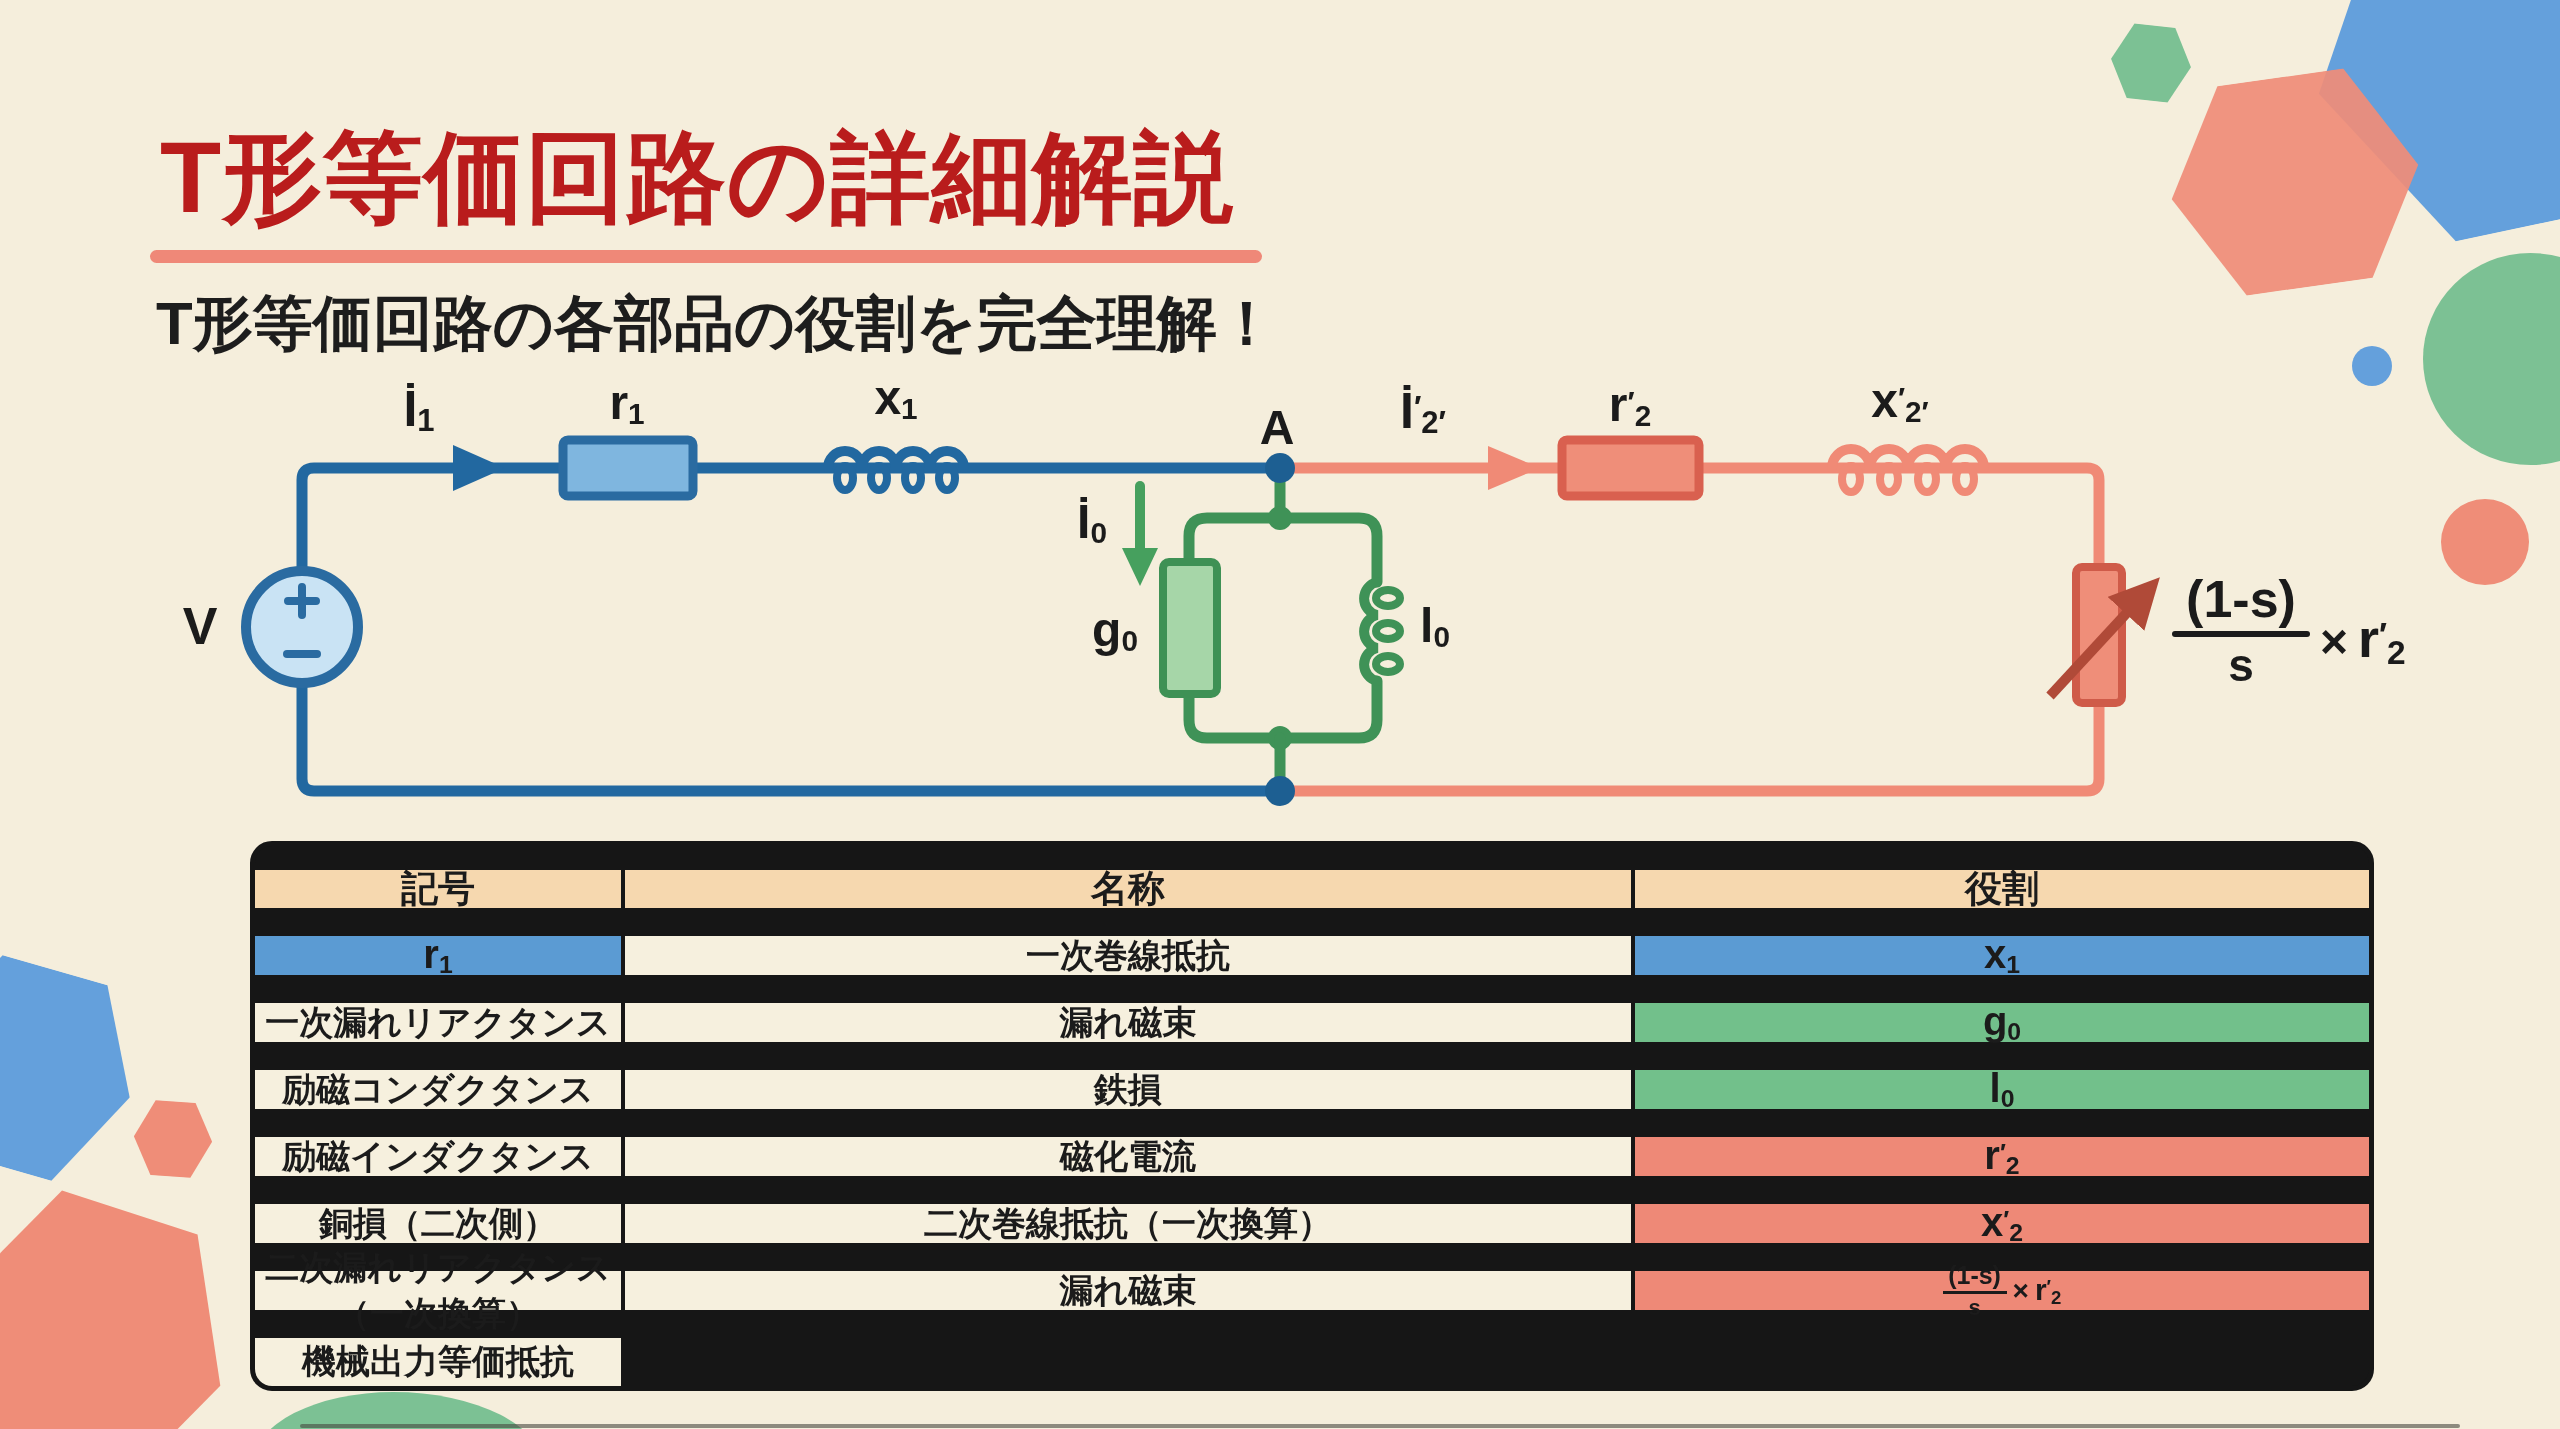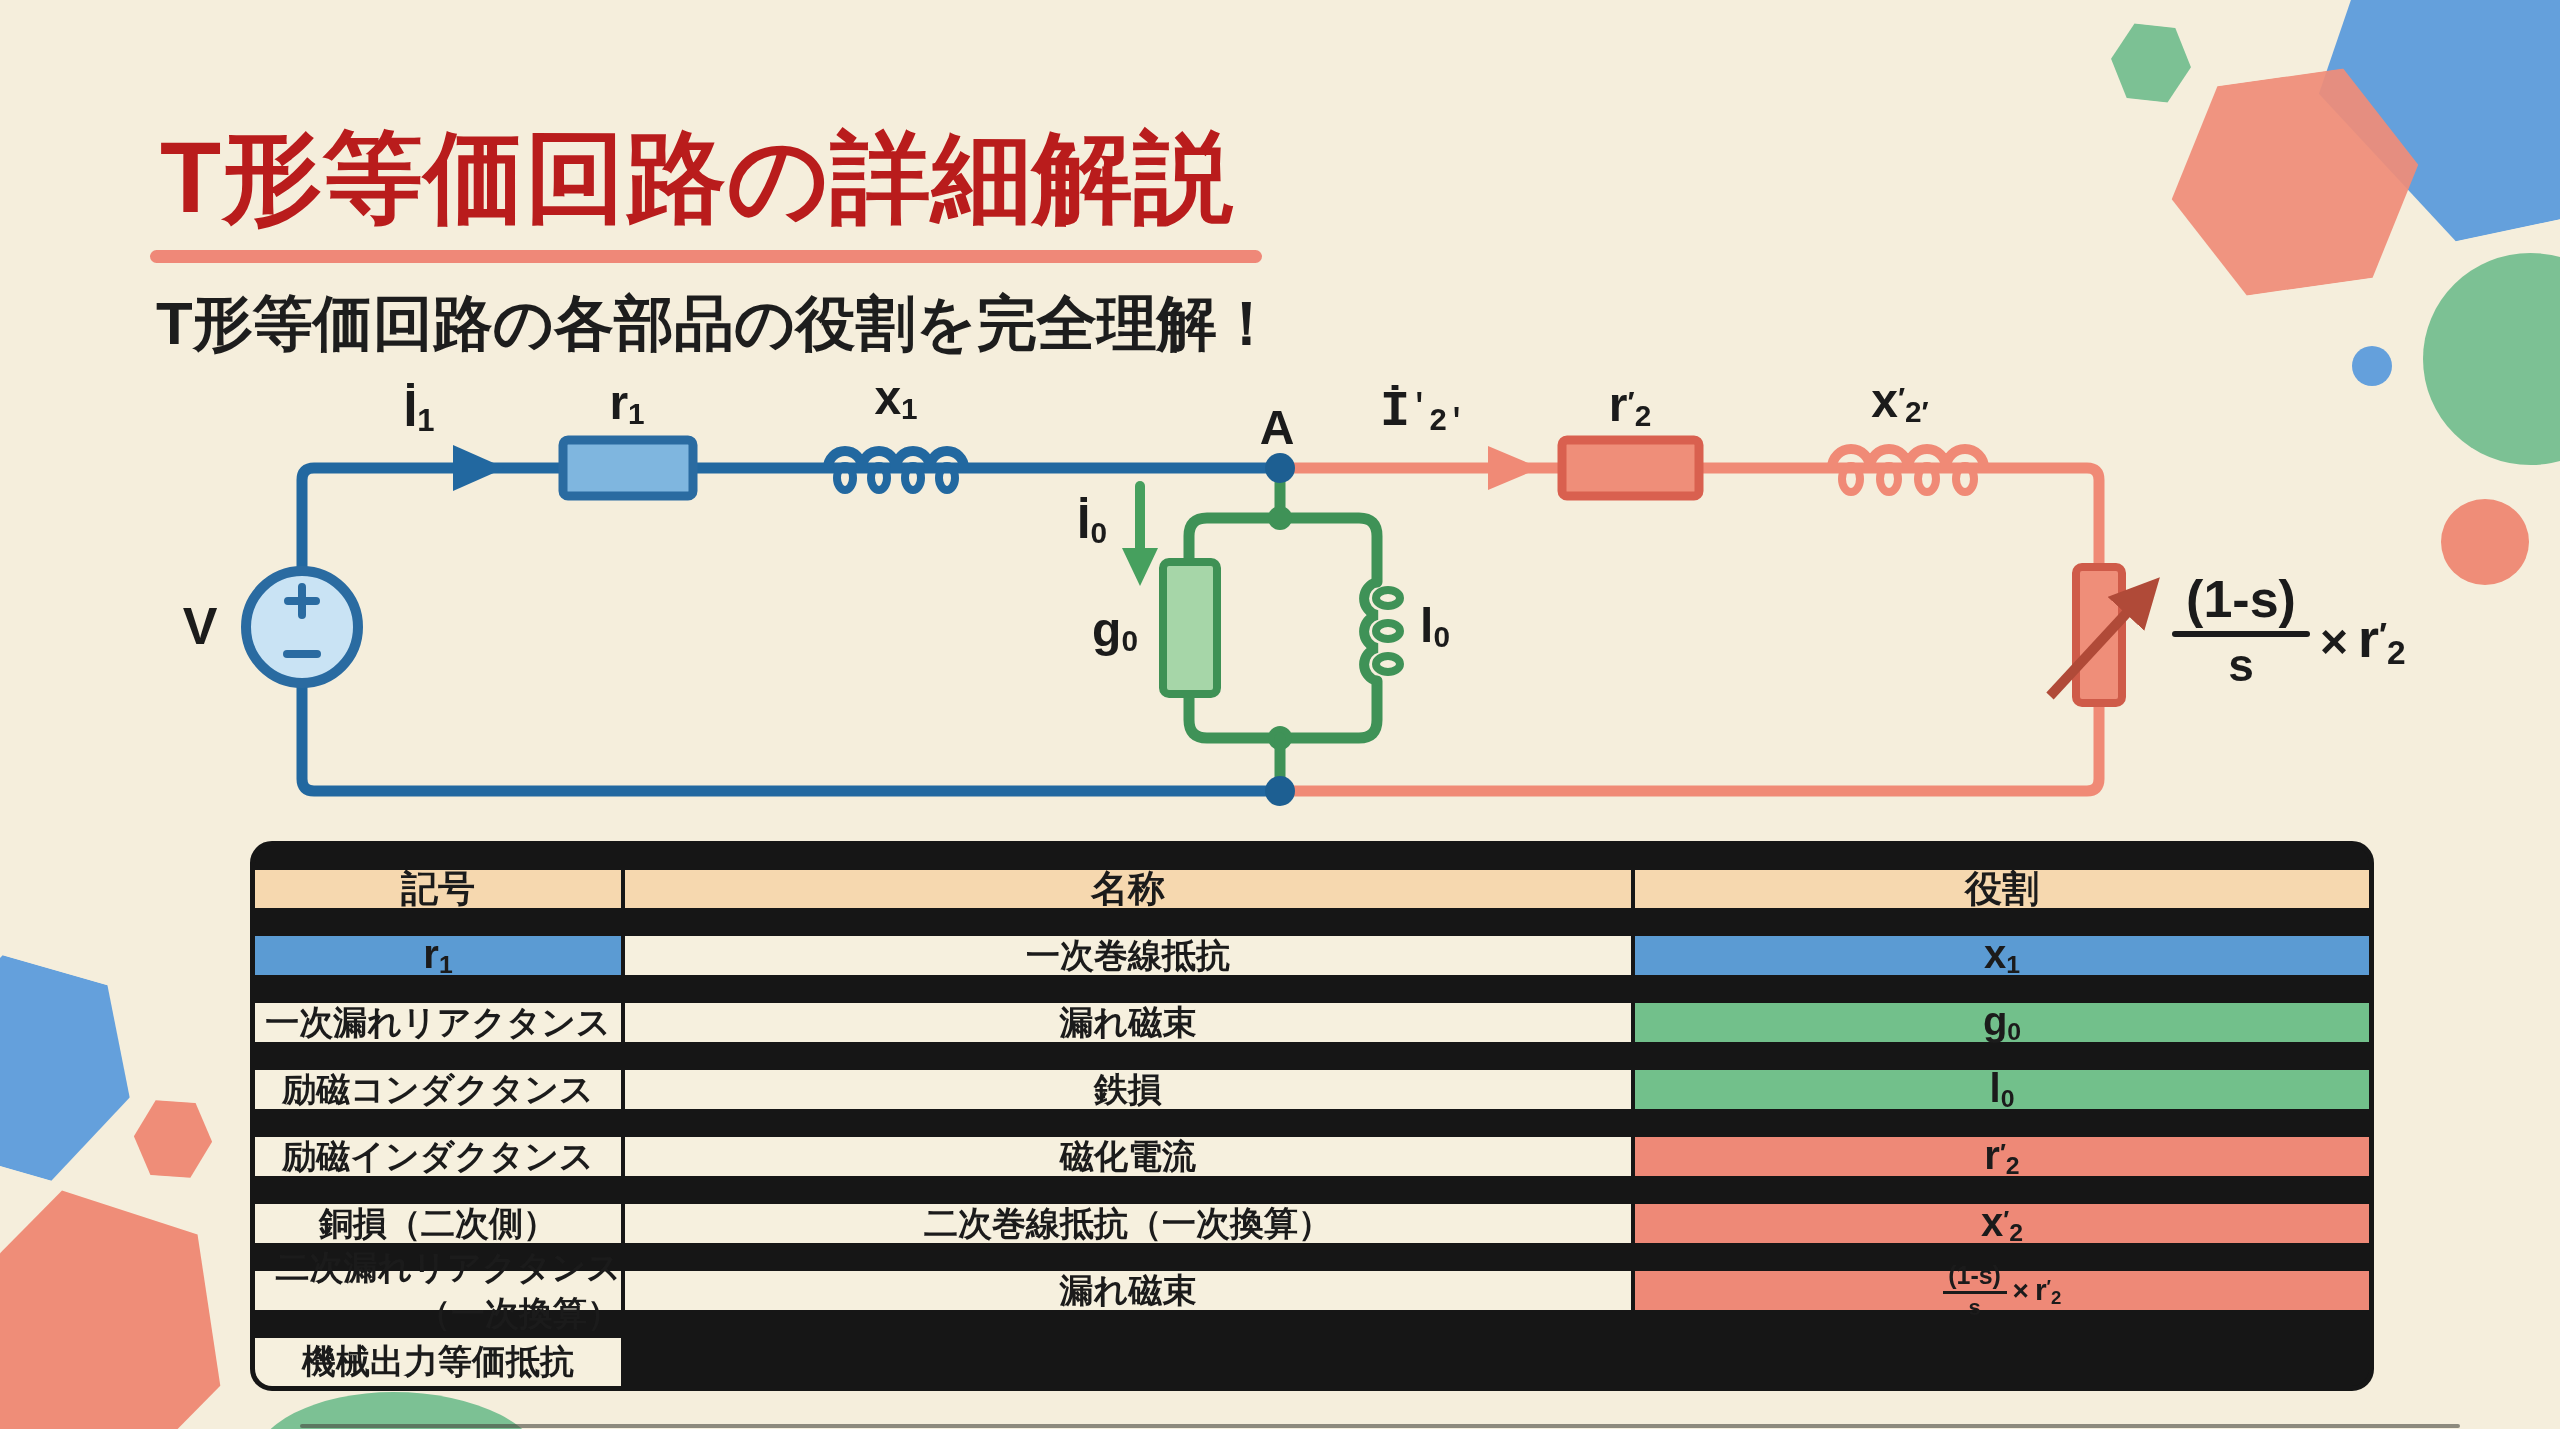--- a/index.html
+++ b/index.html
@@ -51,21 +51,21 @@
   .ctable{
     position:absolute; left:250px; top:841px;
     display:grid;
     grid-template-columns:366px 1006px 734px;
     grid-template-rows:62px 63px 63px 63px 63px 63px 63px 72px;
     gap:4px; background:#161616;
     border:5px solid #161616; border-radius:22px; overflow:hidden;
   }
   .cell{
     display:flex; align-items:center; justify-content:center;
-    background:#f6f0de; font-weight:800; font-size:34px; text-align:right;margin-top:24px;
+    background:#f6f0de; font-weight:800; font-size:34px; text-align:center;margin-top:24px;
   }
   .cell.hd{background:#f6d8af; font-size:37px;}
   .cell.sym{font-size:40px;}
   .cell.sym sub{font-size:62%; vertical-align:-18%;}
   .cell.sym sup{font-size:62%; vertical-align:30%;}
   .symfrac{display:flex; align-items:center; gap:6px;}
   .symfrac .sf{display:flex; flex-direction:column; align-items:center;}
   .symfrac .sf .num{font-size:25px; font-weight:800; line-height:1;}
   .symfrac .sf .bar{width:64px; height:3px; background:#1b1b1b; margin:3px 0;}
   .symfrac .sf .den{font-size:22px; font-weight:800; line-height:1;}
@@ -171,21 +171,21 @@
   </div>
   <div class="clabel" style="left:1092px; top:523px; font-size:48px;">
     <span>İ</span><sub>0</sub>
   </div>
   <div class="clabel" style="left:1115px; top:631px; font-size:48px;">
     <span>g</span><sub>0</sub>
   </div>
   <div class="clabel" style="left:1435px; top:627px; font-size:48px;">
     <span>l</span><sub>0</sub>
   </div>
-  <div class="clabel" style="left:1423px; top:412px; font-size:50px;font-family:Liberation Mono, monospace;">
+  <div class="clabel" style="left:1423px; top:412px; font-size:50px;">
     <span>İ</span><sup>′</sup><sub>2′</sub>
   </div>
   <div class="clabel" style="left:1630px; top:406px; font-size:48px;">
     <span>r</span><sup>′</sup><sub>2</sub>
   </div>
   <div class="clabel" style="left:1900px; top:402px; font-size:48px;">
     <span>x</span><sup>′</sup><sub>2′</sub>
   </div>
 
   <div class="formula">

